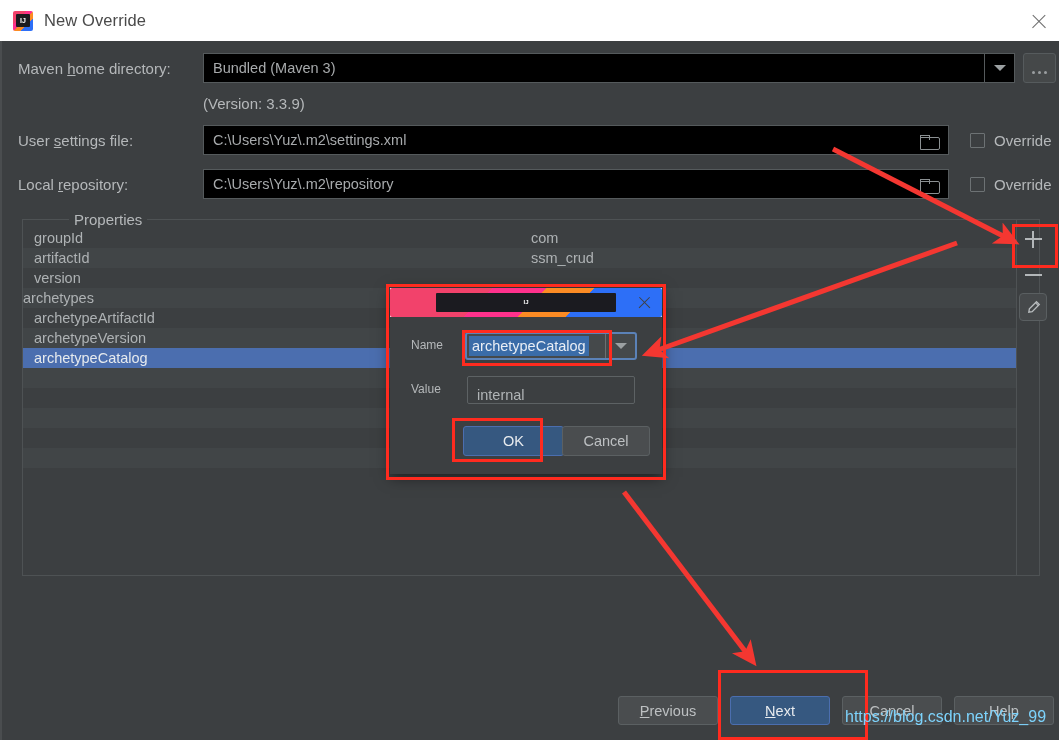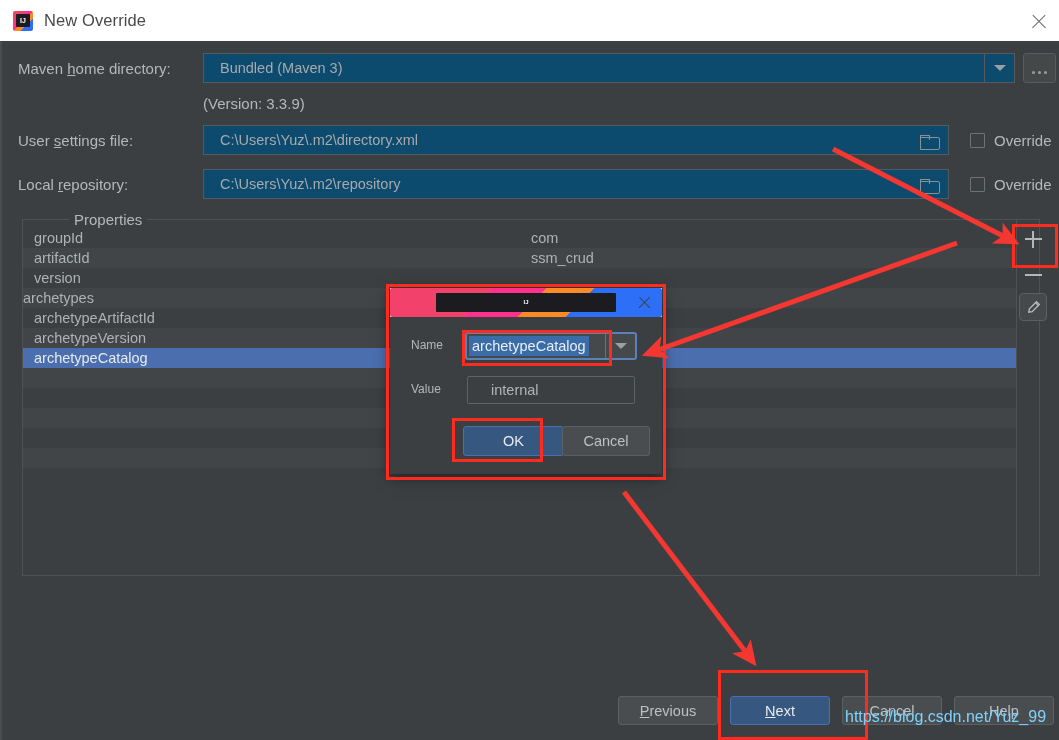--- a/index.html
+++ b/index.html
@@ -55,26 +55,26 @@
 
   .lbl {
     position: absolute;
     font-size: 15px; color: #b5b8ba;
     white-space: nowrap;
   }
   .lbl u { text-decoration: underline; }
 
   .field {
     position: absolute;
-    background: #0c4a6e;
+    background: #000000;
     border: 1px solid #555a5c;
     color: #a7aaac;
     font-size: 14.5px;
     display: flex; align-items: center;
-    padding-left: 16px;
+    padding-left: 9px;
     height: 30px;
   }
   .field .txt { pointer-events: none; }
 
   .combo-arrow {
     position: absolute; top: 0; right: 0;
     width: 30px; height: 28px;
     border-left: 1px solid #555a5c;
     display: flex; align-items: center; justify-content: center;
   }
@@ -252,22 +252,22 @@
     width: 30px;
     border-left: 1px solid #6b7072;
     display: flex; align-items: center; justify-content: center;
   }
   .dlg-input {
     position: absolute;
     height: 28px;
     background: #3c3f41;
     border: 1px solid #5d6264;
     border-radius: 2px;
-    display: flex; align-items: center;
-    padding-left: 23px;
+    display: flex; align-items: flex-end;
+    padding-left: 9px;
     font-size: 14.5px; color: #b0b4b6;
   }
 
   
   .redbox {
     position: absolute;
     border: 3px solid #ff2b1f;
     pointer-events: none;
   }
   .annot-svg {
@@ -322,21 +322,21 @@
     </div>
     <div class="dots-btn" style="left:1021px; top:12px;">
       <span></span>
         <span></span>
         <span></span>
     </div>
     <div class="lbl" style="left:201px; top:54px;">(Version: 3.3.9)</div>
 
     <div class="lbl" style="left:16px; top:91px;">User <u>s</u>ettings file:</div>
     <div class="field" style="left:201px; top:84px; width:746px;">
-      <span class="txt">C:\Users\Yuz\.m2\directory.xml</span>
+      <span class="txt">C:\Users\Yuz\.m2\settings.xml</span>
       <span class="folder-btn">
           <i class="folder-ico"></i>
         </span>
     </div>
     <div class="cb-row" style="left:968px; top:91px;">
       <span class="cb-box"></span>
       <span class="cb-label">Override</span>
     </div>
 
     <div class="lbl" style="left:16px; top:135px;">Local <u>r</u>epository:</div>

